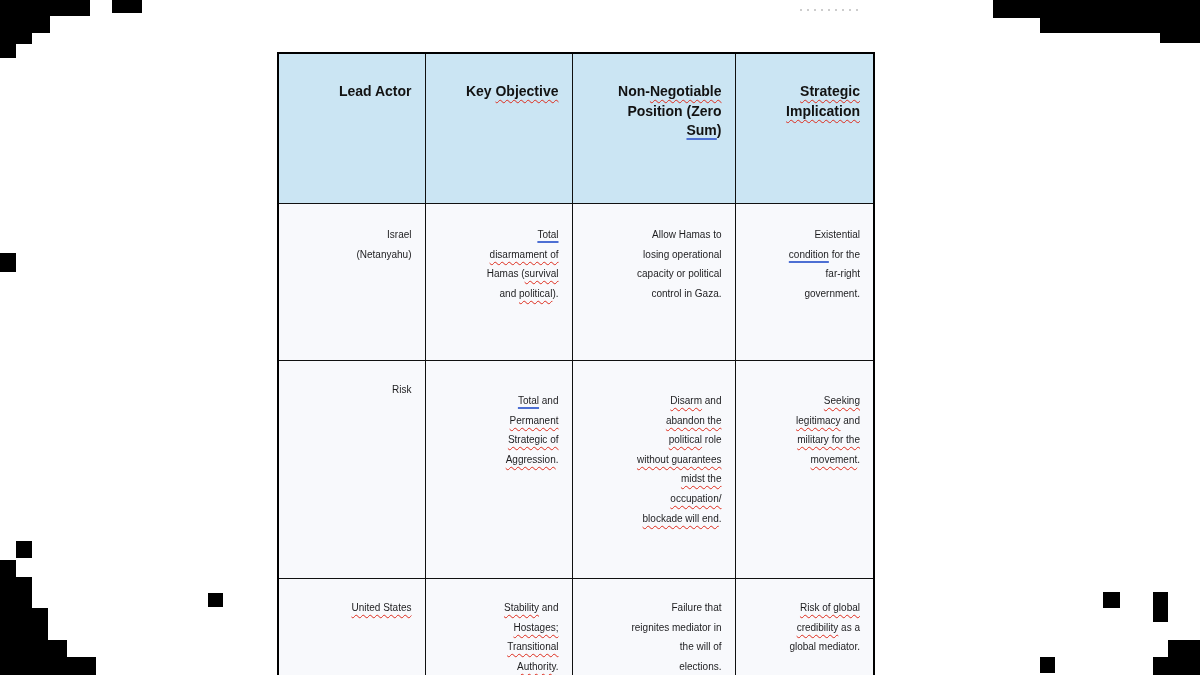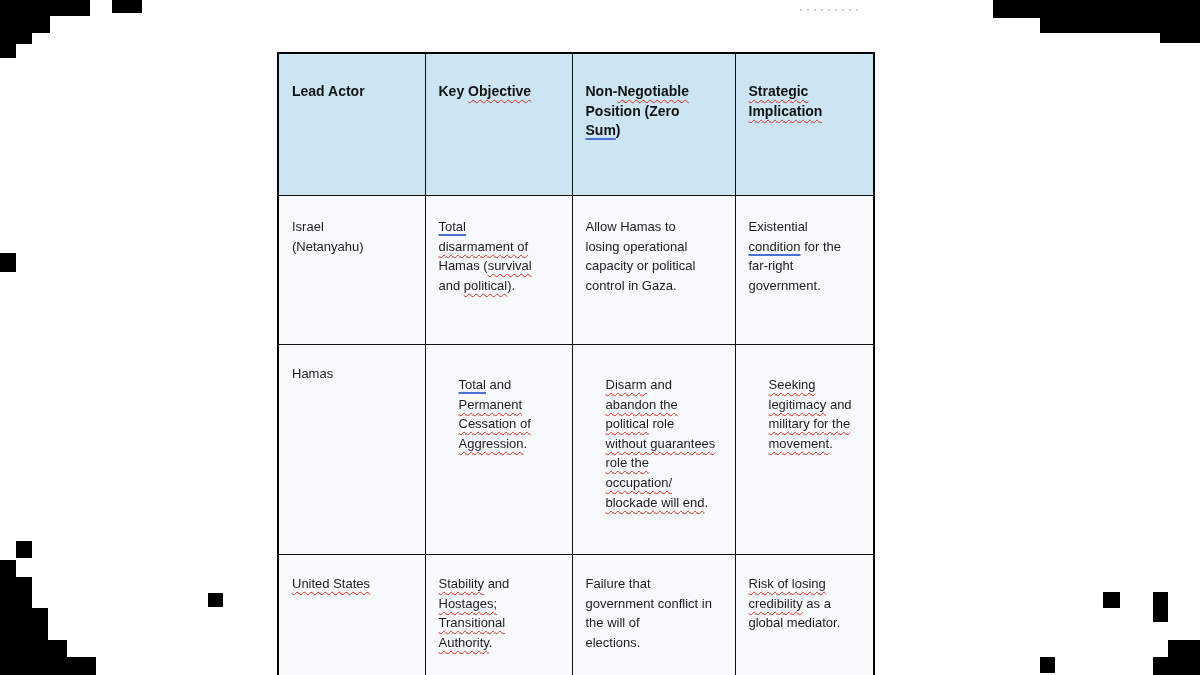--- a/index.html
+++ b/index.html
@@ -13,31 +13,31 @@
   #artifact-layer{position:absolute;inset:0;pointer-events:none;}
   .patch{position:absolute;background:#000000;}
   .dot{position:absolute;width:2px;height:2px;border-radius:50%;background:#bdbdbd;}
 
   
   .table-wrap{position:absolute;left:277px;top:52px;}
   table{border-collapse:collapse;table-layout:fixed;width:596px;border:2px solid #000;}
   col.c1{width:147px;}col.c2{width:147px;}col.c3{width:163px;}col.c4{width:139px;}
   th,td{
     border:1.7px solid #101010;
-    vertical-align:top;text-align:left;
-    padding:0 13px;overflow:hidden;
+    vertical-align:top;text-align:right;
+    padding:8px 13px;overflow:hidden;
   }
   thead th{
     background:#cbe5f3;height:113px;
     font-size:14px;font-weight:bold;line-height:19.5px;color:#121212;
     padding-top:28px;
   }
   tbody td{
     background:#f8f9fc;
-    font-size:13px;line-height:19.6px;color:#1d1d1f;
+    font-size:10px;line-height:19.6px;color:#1d1d1f;
     padding-top:19px;
   }
   tbody tr.r1 td{height:129px;}
   tbody tr.r2 td{height:190px;}
   tbody tr.r3 td{height:129px;}
   tbody tr.r1 td .ci{margin-top:2px;}
   tbody tr.r2 td:not(:first-child) .ci{margin-top:11px;margin-left:20px;}
   tbody tr.r3 td:not(:first-child) .ci{}
 
   .u-red{
@@ -121,41 +121,41 @@
           </td>
           <td>
             <div class="ci"><span>Allow Hamas to</span><br><span>losing operational</span><br><span>capacity or political</span><br><span>control in Gaza.</span></div>
           </td>
           <td>
             <div class="ci"><span>Existential</span><br><span class="u-blue">condition</span><span> for the</span><br><span>far-right</span><br><span>government.</span></div>
           </td>
         </tr>
         <tr class="r2">
           <td>
-            <div class="ci"><span>Hamas</span></div>
+            <div class="ci"><span>Risk</span></div>
           </td>
           <td>
-            <div class="ci"><span class="u-blue">Total</span><span> and</span><br><span class="u-red">Permanent</span><br><span class="u-red">Cessation of</span><br><span class="u-red">Aggression</span><span>.</span></div>
+            <div class="ci"><span class="u-blue">Total</span><span> and</span><br><span class="u-red">Permanent</span><br><span class="u-red">Strategic of</span><br><span class="u-red">Aggression</span><span>.</span></div>
           </td>
           <td>
-            <div class="ci"><span class="u-red">Disarm</span><span> and</span><br><span class="u-red">abandon the</span><br><span class="u-red">political</span><span> role</span><br><span class="u-red">without guarantees</span><br><span class="u-red">role the</span><br><span class="u-red">occupation/</span><br><span class="u-red">blockade will end</span><span>.</span></div>
+            <div class="ci"><span class="u-red">Disarm</span><span> and</span><br><span class="u-red">abandon the</span><br><span class="u-red">political</span><span> role</span><br><span class="u-red">without guarantees</span><br><span class="u-red">midst the</span><br><span class="u-red">occupation/</span><br><span class="u-red">blockade will end</span><span>.</span></div>
           </td>
           <td>
             <div class="ci"><span class="u-red">Seeking</span><br><span class="u-red">legitimacy</span><span> and</span><br><span class="u-red">military for the</span><br><span class="u-red">movement</span><span>.</span></div>
           </td>
         </tr>
         <tr class="r3">
           <td>
             <div class="ci"><span class="u-red">United States</span></div>
           </td>
           <td>
             <div class="ci"><span class="u-red">Stability</span><span> and</span><br><span class="u-red">Hostages;</span><br><span class="u-red">Transitional</span><br><span class="u-red">Authority</span><span>.</span></div>
           </td>
           <td>
-            <div class="ci"><span>Failure that</span><br><span>government conflict in</span><br><span>the will of</span><br><span>elections.</span></div>
+            <div class="ci"><span>Failure that</span><br><span>reignites mediator in</span><br><span>the will of</span><br><span>elections.</span></div>
           </td>
           <td>
-            <div class="ci"><span class="u-red">Risk of losing</span><br><span class="u-red">credibility</span><span> as a</span><br><span>global mediator.</span></div>
+            <div class="ci"><span class="u-red">Risk of global</span><br><span class="u-red">credibility</span><span> as a</span><br><span>global mediator.</span></div>
           </td>
         </tr>
       </tbody>
   </table>
 </div>
 
 </body></html>

